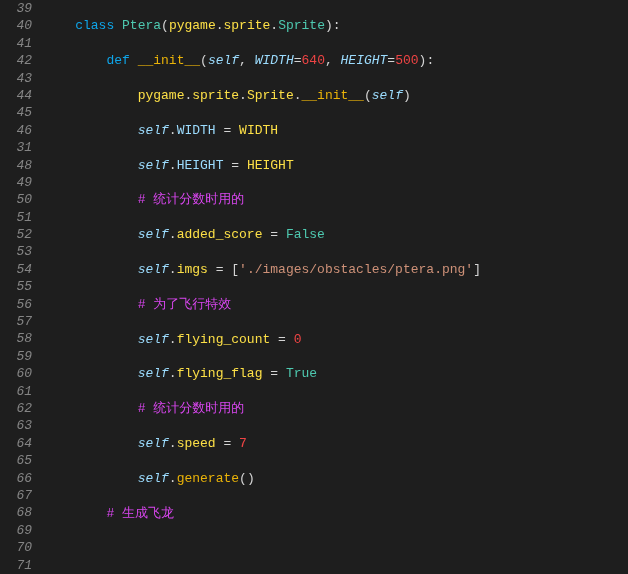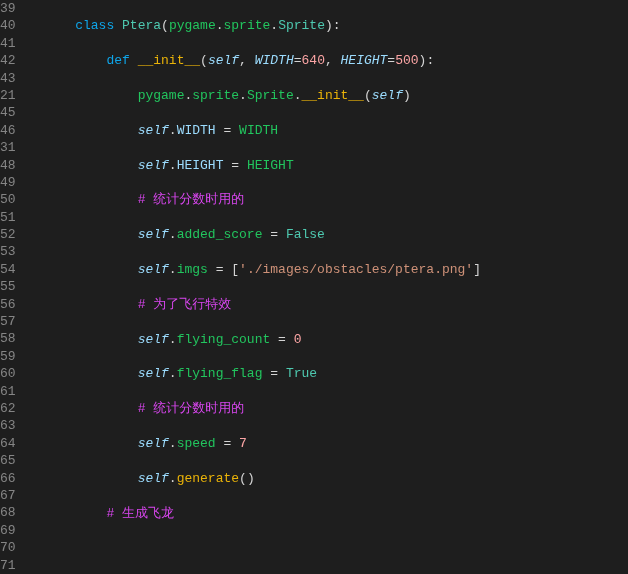--- a/index.html
+++ b/index.html
@@ -13,54 +13,55 @@
     width: 628px;
     height: 574px;
   }
   .editor {
     display: flex;
     width: 100%;
     height: 100%;
   }
   .gutter {
     width: 44px;
-    text-align: left;
+    text-align: right;
     padding-right: 12px;
     color: #858585;
     user-select: none;
     flex-shrink: 0;
+    font-style: italic;
   }
   .gutter div { height: 17.4px; }
   .code {
     flex: 1;
     white-space: pre;
     overflow: hidden;
   }
   .code .line { height: 17.4px; }
   .kw { color: #0ea5e9; text-align: center; }         
   .cls { color: #4ec9b0; }         
   .fn { color: #eab308; }          
   .self { color: #9cdcfe; font-style: italic; } 
-  .attr { color: #22c55e; }        
+  .attr { color: #fde047; }        
   .const { color: #9cdcfe; }       
-  .num { color: #fca5a5; }         
+  .num { color: #ef4444; }         
   .str { color: #ce9178; }         
   .cmt { color: #d946ef; }
 </style>
 </head>
 <body>
 
 <div class="editor">
   <div class="gutter">
       <div>39</div>
       <div>40</div>
       <div>41</div>
       <div>42</div>
       <div>43</div>
-      <div>21</div>
+      <div>44</div>
       <div>45</div>
       <div>46</div>
       <div>31</div>
       <div>48</div>
       <div>49</div>
       <div>50</div>
       <div>51</div>
       <div>52</div>
       <div>53</div>
       <div>54</div>

